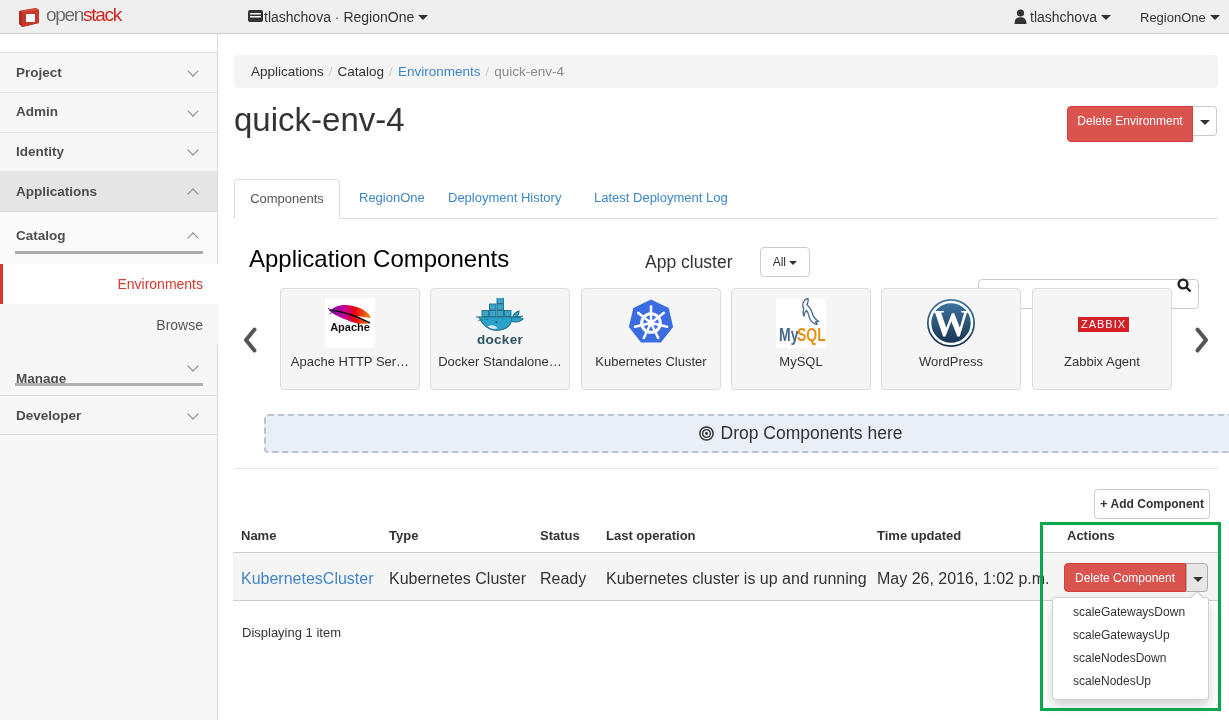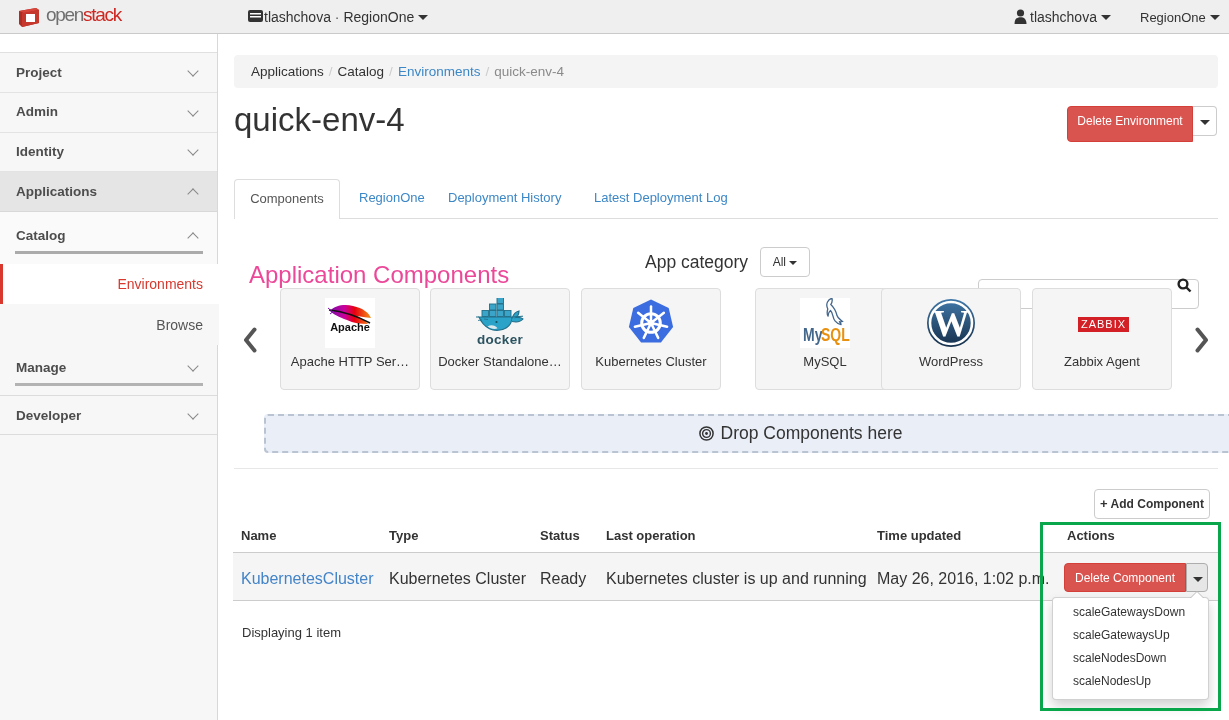--- a/index.html
+++ b/index.html
@@ -120,21 +120,21 @@
     <div class="chev up" style="left:189px; top:22px;"></div>
   <div style="position:absolute; left:15px; top:39px; width:188px; height:3px; background:#ababab;"></div>
   </div>
 <div class="srow" style="top:264px; height:40px; background:#fff; border-left:3px solid #d8382d; width:219px;">
   <div style="position:absolute; right:16px; top:12px; font-size:14px; color:#d8382d;">Environments</div>
   </div>
 <div class="srow" style="top:304px; height:41px; background:#f7f7f7; width:219px;">
   <div style="position:absolute; right:16px; top:13px; font-size:14px; color:#555;">Browse</div>
   </div>
 <div class="srow" style="top:345px; height:50px; background:#f7f7f7;">
-  <div class="slabel" style="top:15px;">Manage</div>
+  <div class="slabel" style="top:26px;">Manage</div>
     <div class="chev dn" style="left:189px; top:17px;"></div>
   <div style="position:absolute; left:15px; top:38px; width:188px; height:3px; background:#b3b3b3;"></div>
   </div>
 <div class="srow" style="top:395px; height:40px; background:#f7f7f7; border-top:1px solid #dcdcdc; border-bottom:1px solid #dcdcdc;">
   <div class="slabel" style="top:12px;">Developer</div>
     <div class="chev dn" style="left:189px; top:14px;"></div>
   </div>
 
 <div id="breadcrumb">Applications<span class="bsep">/</span>Catalog<span class="bsep">/</span><span style="color:#3c87c6;">Environments</span><span class="bsep">/</span><span style="color:#8a8a8a;">quick-env-4</span></div>
 
@@ -143,22 +143,22 @@
 <div class="abs btn-def" style="left:1193px; top:106px; width:24px; height:30px; border-left:none; border-radius:0 4px 4px 0;">
   <span class="caret-dn" style="position:absolute; left:7px; top:13px; border-top-color:#333;"></span>
   </div>
 
 <div id="tabline"></div>
 <div id="tab-active">Components</div>
 <div class="tablink" style="left:359px;">RegionOne</div>
 <div class="tablink" style="left:448px;">Deployment History</div>
 <div class="tablink" style="left:594px;">Latest Deployment Log</div>
 
-<div class="abs" style="left:249px; top:261px; font-size:24px; color:#ec4899;">Application Components</div>
-<div class="abs" style="left:645px; top:252px; font-size:17.5px; color:#333;">App category</div>
+<div class="abs" style="left:249px; top:245px; font-size:24px; color:#000000;">Application Components</div>
+<div class="abs" style="left:645px; top:252px; font-size:17.5px; color:#333;">App cluster</div>
 <div class="abs btn-def" style="left:760px; top:247px; width:50px; height:30px; border-radius:4px; font-size:12px; text-align:center; line-height:28px;">All <span class="caret-dn" style="border-top-color:#333; border-left-width:4px; border-right-width:4px; border-top-width:4px;"></span></div>
 <div class="abs" style="left:978px; top:247px; width:221px; height:30px; background:#fff; border:1px solid #ccc; border-radius:4px; font-size:14px; color:#a9a9a9; line-height:28px; padding-left:12px;margin-top:32px;">Find</div>
 <svg class="abs" style="left:1177px; top:278px;" width="15" height="15" viewBox="0 0 15 15">
   <circle cx="6" cy="6" r="4.4" fill="none" stroke="#222" stroke-width="2.4"></circle>
   <line x1="9.5" y1="9.5" x2="13.5" y2="13.5" stroke="#222" stroke-width="2.4"></line>
 </svg>
 
 <svg class="abs" style="left:243px; top:327px;" width="14" height="26" viewBox="0 0 14 26">
   <path d="M11.5 2.5 L3 13 L11.5 23.5" fill="none" stroke="#555" stroke-width="4" stroke-linecap="round" stroke-linejoin="round"></path>
 </svg>
@@ -216,21 +216,21 @@
       <line x1="25" y1="25" x2="32.2" y2="39.9"></line>
       <line x1="25" y1="25" x2="17.8" y2="39.9"></line>
       <line x1="25" y1="25" x2="8.9" y2="28.7"></line>
       <line x1="25" y1="25" x2="12.1" y2="14.7"></line>
     </g>
     <circle cx="25" cy="25" r="9.3" fill="none" stroke="#fff" stroke-width="3"></circle>
     <circle cx="25" cy="25" r="3.2" fill="#fff"></circle>
   </svg>
   <div class="tlabel">Kubernetes Cluster</div>
 </div>
-<div class="tile" style="left:755px;">
+<div class="tile" style="left:731px;">
   <svg class="logo" viewBox="0 0 50 50">
     <rect x="0" y="0" width="50" height="50" fill="#fff"></rect>
     <path d="M27.5 4 C28.5 2 30.5 0.5 32 0.5 C32.5 2.5 31.8 5 30.8 6.5 C33.5 9 36 13.5 37 17.5 C37.8 20.5 40.5 21.8 42.5 23.5 C41 24 40 23.8 39 23.5 C40 24.5 41.5 25.5 41 26.5 C39 26.3 36.8 25 35 22.8 C32.3 19.5 33.5 15.5 30.5 12.5 C28.8 13.8 28 16.5 28.2 18.5 C27 16.5 27 13.5 27.8 11 C26.8 9 26.5 6 27.5 4 Z" fill="none" stroke="#44678c" stroke-width="1.3"></path>
     <text x="3" y="43" font-size="14" font-weight="bold" fill="#44678c" font-family="Liberation Sans" transform="scale(1.0,1.35)" transform-origin="3 43">My</text>
     <text x="21" y="43" font-size="14" font-weight="bold" fill="#e89110" font-family="Liberation Sans" transform="scale(1.0,1.35)" transform-origin="21 43">SQL</text>
     <rect x="46" y="41" width="2" height="2" fill="#e89110"></rect>
   </svg>
   <div class="tlabel">MySQL</div>
 </div>
 <div class="tile" style="left:881px;">

